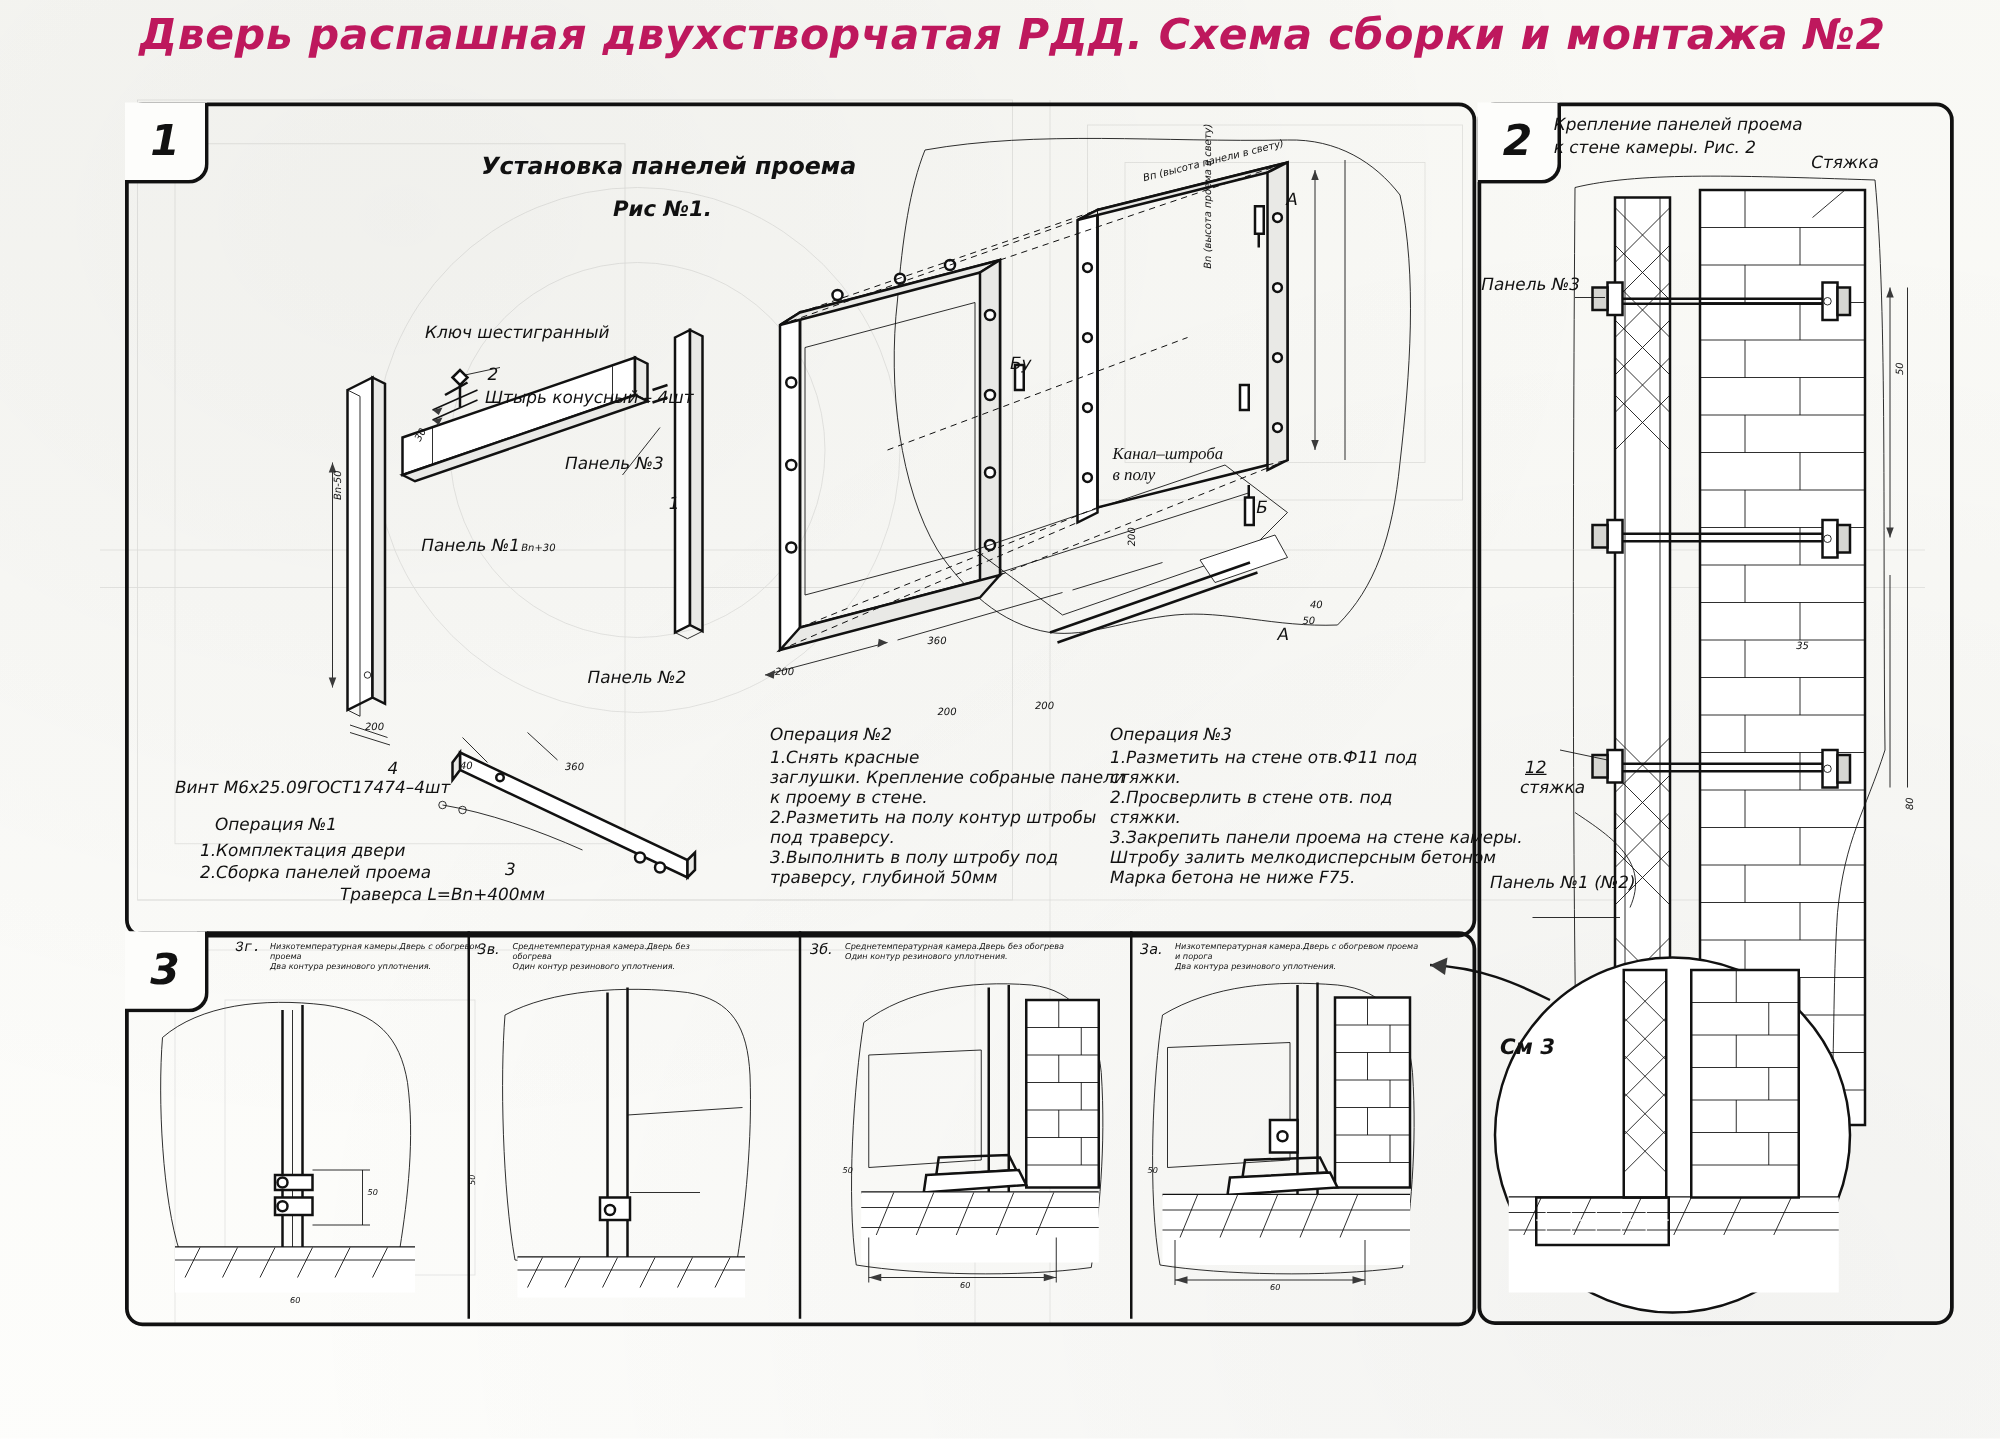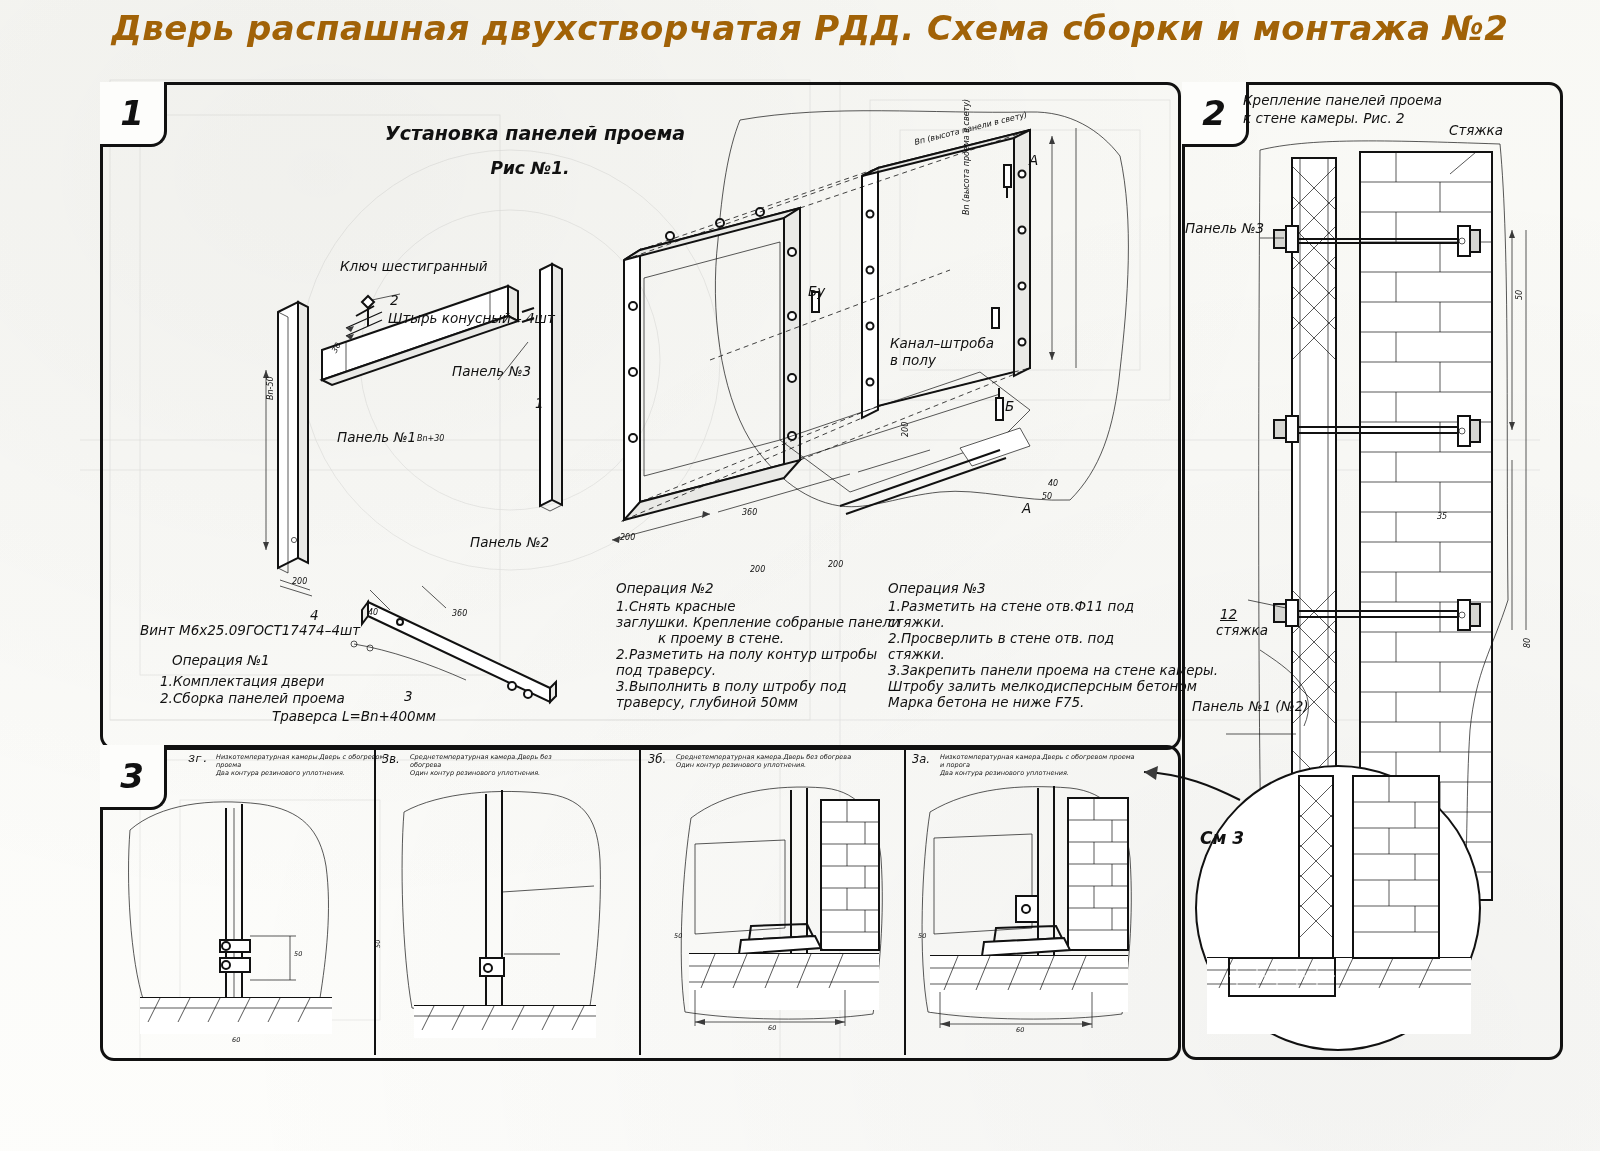--- a/index.html
+++ b/index.html
@@ -44,21 +44,21 @@
     left: 60px;
     top: 8px;
     width: 1500px;
     text-align: center;
     font-family: "DejaVu Sans", sans-serif;
     font-style: italic;
     font-weight: 700;
     font-size: 34px;
     letter-spacing: 0.5px;
     white-space: nowrap;
-    color: #a16207;
+    color: #be185d;
   }
 
   
   .frame {
     position: absolute;
     border: 3px solid #111;
     border-radius: 14px;
     background: transparent;
   }
   #frame-1 { left: 100px;  top: 82px;  width: 1075px; height: 662px; }
@@ -304,21 +304,21 @@
     <line x1="258" y1="362" x2="330" y2="340" class="ln-t"></line>
 
     <line x1="452" y1="26" x2="452" y2="250" class="ln-t"></line>
     <polygon points="452,26 449,34 455,34" class="filldark"></polygon>
     <polygon points="452,250 449,242 455,242" class="filldark"></polygon>
     <line x1="476" y1="18" x2="476" y2="258" class="ln-t"></line>
   </svg>
 
   <div class="txt t-tiny" style="left:913px; top:124px; transform:rotate(-14deg);">Вп (высота панели в свету)</div>
   <div class="txt t-tiny" style="left:962px; top:215px; transform:rotate(-90deg); transform-origin:left top;">Bn (высота проема в свету)</div>
-  <div class="txt t-body" style="left:890px; top:335px;">Канал–штроба
+  <div class="txt t-body" style="left:890px; top:355px;font-family:Liberation Serif, serif;">Канал–штроба
 в полу</div>
   <div class="txt t-body" style="left:1029px; top:152px;">А</div>
   <div class="txt t-body" style="left:1022px; top:500px;">А</div>
   <div class="txt t-body" style="left:808px; top:283px;">Бу</div>
   <div class="txt t-body" style="left:1005px; top:398px;">Б</div>
 
   <div class="txt t-tiny" style="left:620px; top:533px;">200</div>
   <div class="txt t-tiny" style="left:742px; top:508px;">360</div>
   <div class="txt t-tiny" style="left:750px; top:565px;">200</div>
   <div class="txt t-tiny" style="left:828px; top:560px;">200</div>
@@ -328,21 +328,21 @@
   <div class="txt t-tiny" style="left:266px; top:400px; transform:rotate(-90deg); transform-origin:left top;">Bn-50</div>
   <div class="txt t-tiny" style="left:417px; top:434px;">Bn+30</div>
   <div class="txt t-tiny" style="left:292px; top:577px;">200</div>
   <div class="txt t-tiny" style="left:452px; top:609px;">360</div>
   <div class="txt t-tiny" style="left:368px; top:608px;">40</div>
   <div class="txt t-tiny" style="left:330px; top:350px; transform:rotate(-60deg); transform-origin:left top;">30</div>
 
   <div class="txt t-body" style="left:616px; top:580px;">Операция №2</div>
   <div class="txt t-body" style="left:616px; top:598px;">1.Снять красные</div>
   <div class="txt t-body" style="left:616px; top:614px;">заглушки. Крепление собраные панели</div>
-  <div class="txt t-body" style="left:616px; top:630px;margin-left:42px;">к проему в стене.</div>
+  <div class="txt t-body" style="left:616px; top:630px;">к проему в стене.</div>
   <div class="txt t-body" style="left:616px; top:646px;">2.Разметить на полу контур штробы</div>
   <div class="txt t-body" style="left:616px; top:662px;text-align:right;">под траверсу.</div>
   <div class="txt t-body" style="left:616px; top:678px;">3.Выполнить в полу штробу под</div>
   <div class="txt t-body" style="left:616px; top:694px;">траверсу, глубиной 50мм</div>
 
   <div class="txt t-body" style="left:888px; top:580px;">Операция №3</div>
   <div class="txt t-body" style="left:888px; top:598px;">1.Разметить на стене отв.Ф11 под</div>
   <div class="txt t-body" style="left:888px; top:614px;">стяжки.</div>
   <div class="txt t-body" style="left:888px; top:630px;">2.Просверлить в стене отв.  под</div>
   <div class="txt t-body" style="left:888px; top:646px;">стяжки.</div>

